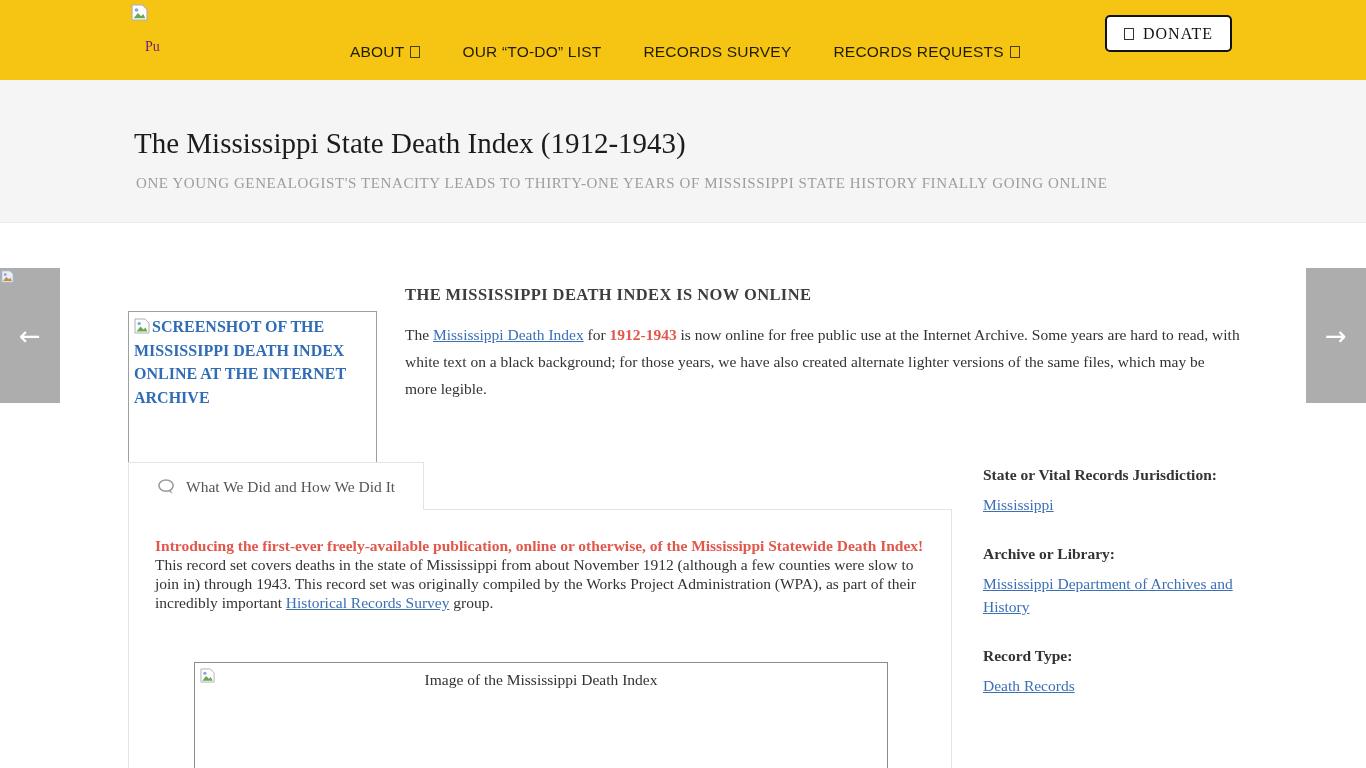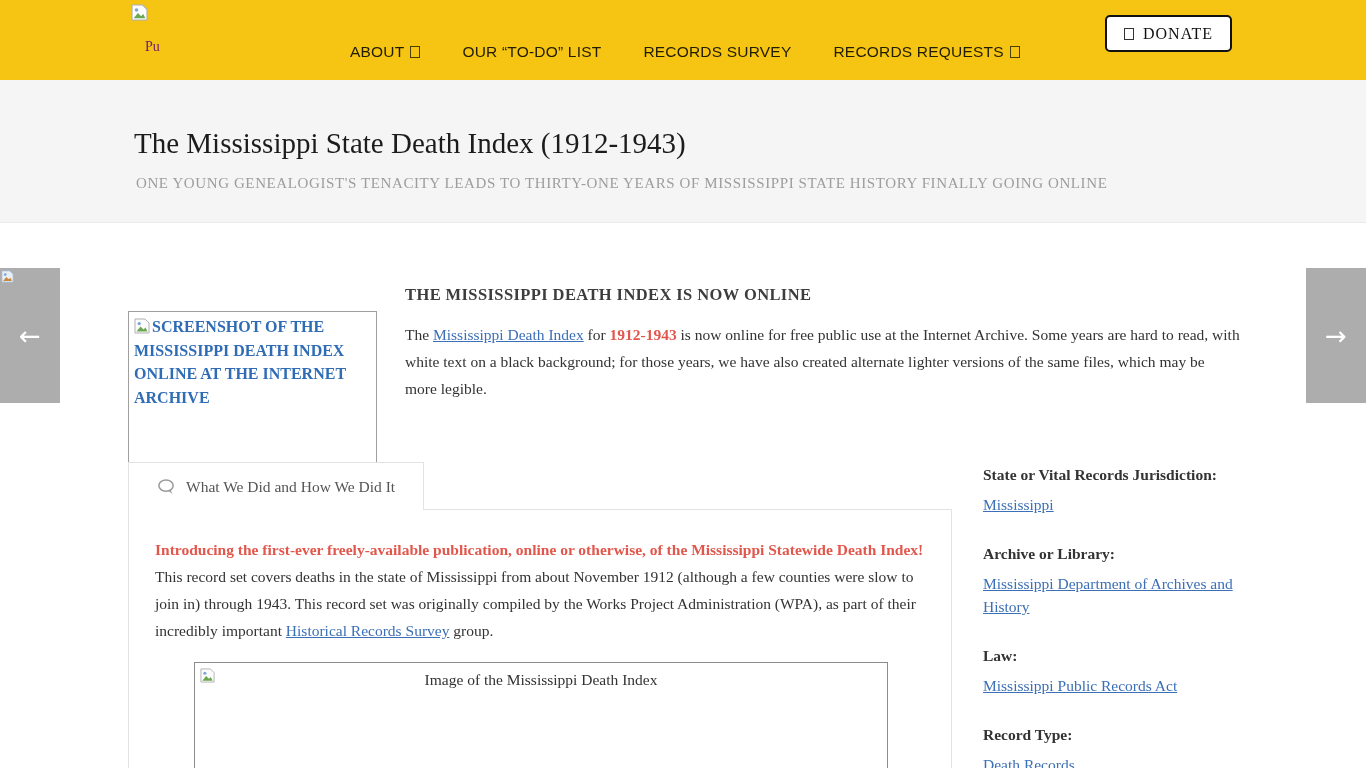--- a/index.html
+++ b/index.html
@@ -62,21 +62,21 @@
   .tabs { position:absolute; left:128px; top:462px; display:flex; gap:5px;flex-direction:column; }
   .tab { height:48px; display:flex; align-items:center; gap:10px;
          padding:0 28px; font-size:15.5px; color:#555555; cursor:pointer; }
   .tab.active { background:#ffffff; border:1px solid #e3e3e3; border-bottom:none;
                 position:relative; z-index:2; }
   .tab.inactive { background:#f0f0f0; border:1px solid #e9e9e9; }
 
   .tab-panel { position:absolute; left:128px; top:509px; width:824px;
                height:300px; background:#ffffff; border:1px solid #e3e3e3; }
   .tab-panel .body-text { margin:26px 26px 0 26px; font-size:15.5px;
-                          line-height:27px; color:#333333; }
+                          line-height:19px; color:#333333; }
   .lead-bold { color:#e2574c; font-weight:bold; }
 
   .inner-img { position:absolute; left:65px; top:152px; width:694px; height:180px;
                border:1px solid #8c8c8c; padding:5px; }
   .inner-alt { text-align:center; font-size:15.5px; color:#333;
                margin-top:3px; }
   .inner-img svg { position:absolute; left:5px; top:5px; }
 
   
   .meta-sidebar { position:absolute; left:983px; top:466px; width:260px; }
@@ -186,20 +186,16 @@
 <div class="meta-sidebar">
   <div class="meta-group">
     <div class="meta-label">State or Vital Records Jurisdiction:</div>
     <a class="text-link meta-link">Mississippi</a>
   </div>
   <div class="meta-group">
     <div class="meta-label">Archive or Library:</div>
     <a class="text-link meta-link">Mississippi Department of Archives and History</a>
   </div>
   <div class="meta-group">
-    <div class="meta-label">Law:</div>
-    <a class="text-link meta-link">Mississippi Public Records Act</a>
-  </div>
-  <div class="meta-group">
     <div class="meta-label">Record Type:</div>
     <a class="text-link meta-link">Death Records</a>
   </div>
 </div>
 
 </body></html>

